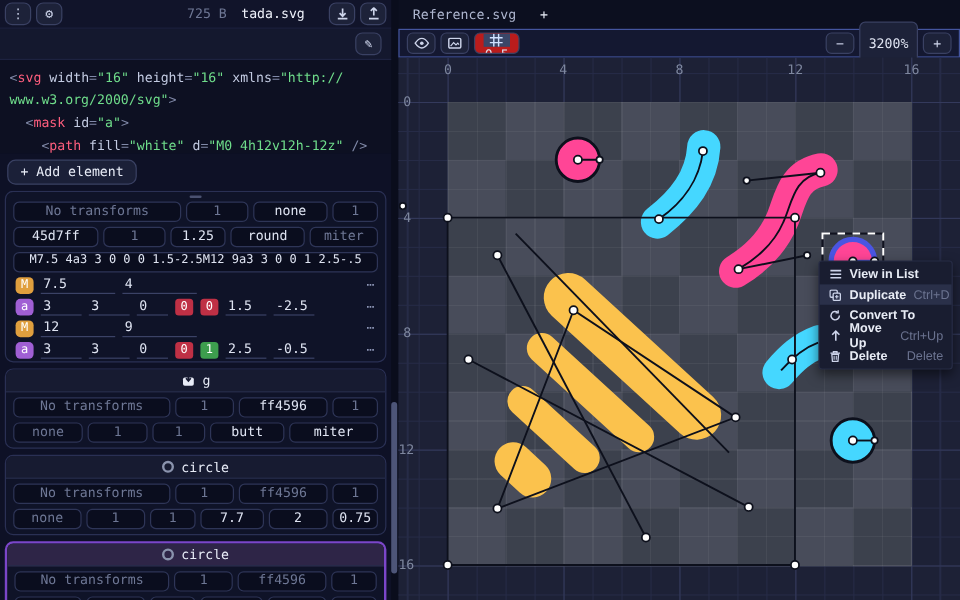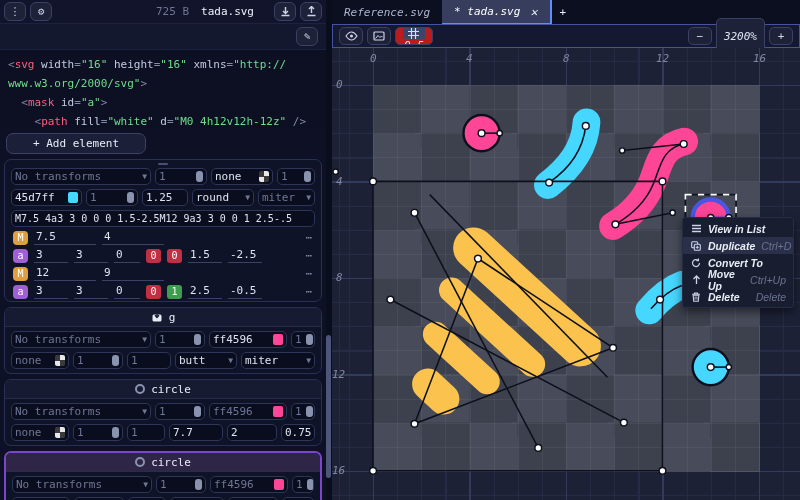--- a/index.html
+++ b/index.html
@@ -13,47 +13,47 @@
   .left { position:absolute; left:0; top:0; width:326px; height:500px; background:#0e1126; display:flex; flex-direction:column; }
   .hdr { height:24px; background:#11142a; display:flex; align-items:center; padding:0 4px; gap:4px; border-bottom:1px solid #1d2240; }
   .icon-btn { width:22px; height:19px; background:#1d2239; border:1px solid #3a4163; border-radius:6px; color:#cdd4ea; display:flex; align-items:center; justify-content:center; font-size:11px; cursor:pointer; }
   .hdr .spacer { flex:1; }
   .file-size { color:#6e7795; margin-right:8px; }
   .file-name { color:#eef1fa; margin-right:16px; }
   .codebar { height:26px; background:#14182e; display:flex; align-items:center; justify-content:flex-end; padding:0 8px; border-bottom:1px solid #1d2240; }
   .code { background:#0d1022; padding:5px 8px; height:78px; line-height:19px; white-space:pre; font-size:11px; }
   .tok-tag{color:#ff5e7e;} .tok-attr{color:#c3cbe2;} .tok-val{color:#6fdd8b;} .tok-punct{color:#8089a8;} .tok-plain{color:#c3cbe2;}
   .addrow { padding:5px 6px; }
-  .add-btn { background:#1b2038; border:1px solid #3a4163; border-radius:7px; color:#e8ecf7; font:inherit; padding:3px 26px; cursor:pointer; }
+  .add-btn { background:#1b2038; border:1px solid #3a4163; border-radius:7px; color:#e8ecf7; font:inherit; padding:3px 10px; cursor:pointer; }
   .panels { flex:1; padding:0 4px; overflow:hidden; }
   .panel { background:#0f1328; border:1px solid #2a3054; border-radius:7px; margin-bottom:5px; overflow:hidden; }
   .panel.selected { border:2px solid #7b46c9; }
   .drag-nub { width:10px; height:2px; background:#4a5170; border-radius:2px; margin:3px auto 1px; }
   .prow { display:flex; align-items:center; gap:4px; padding:2px 6px; }
-  .fld { background:#0a0d1e; border:1px solid #2e3557; border-radius:5px; height:17px; display:flex; align-items:center; padding:0 3px; gap:4px; color:#dfe4f2; overflow:hidden; white-space:nowrap; }
+  .fld { background:#0a0d1e; border:1px solid #2e3557; border-radius:5px; height:17px; display:flex; align-items:center; padding:0 18px; gap:4px; color:#dfe4f2; overflow:hidden; white-space:nowrap;flex-direction:column; }
   .fld.dim { color:#6e7795; }
   .fld .caret { margin-left:auto; color:#6e7795; font-size:8px; }
   .fld .handle { margin-left:auto; width:7px; height:11px; border-radius:3px; background:#8a93ad; flex:none; }
   .sw { width:10px; height:11px; border-radius:2px; flex:none; }
   .sw-cyan { background:#45d7ff; } .sw-pink { background:#ff4596; }
   .sw-none { background:conic-gradient(#e8e8e8 25%, #3a3a3a 0 50%, #e8e8e8 0 75%, #3a3a3a 0); }
   .cmd-row { display:flex; align-items:center; gap:6px; padding:1px 8px 2px; height:18px; }
   .badge { width:15px; height:14px; border-radius:4px; font-size:10px; display:flex; align-items:center; justify-content:center; color:#fff; flex:none; }
   .badge-M { background:#e09f3e; } .badge-a { background:#a05fd4; }
   .flag { width:15px; height:14px; border-radius:3px; font-size:10px; display:flex; align-items:center; justify-content:center; color:#fff; flex:none; }
   .flag-red { background:#bf3045; } .flag-green { background:#3d9e4e; }
   .uval { border-bottom:1px solid #3b4266; min-width:34px; padding:0 2px 1px; height:15px; }
   .uval.w { min-width:62px; }
   .dots { margin-left:auto; color:#8f98b8; letter-spacing:1px; cursor:pointer; }
   .phead { height:19px; background:#171b31; border-bottom:1px solid #262c4a; display:flex; align-items:center; justify-content:center; gap:6px; color:#e8ecf7; }
   .panel.selected .phead { background:#2e2547; }
   .ring { width:10px; height:10px; border:2px solid #8a93ad; border-radius:50%; }
   .lscroll { position:absolute; left:326px; top:335px; width:5px; height:143px; background:#4d5578; border-radius:3px; }
   
-  .right { position:absolute; left:332px; top:0; width:468px; height:500px; background:#0c0f1f;font-style:italic; }
+  .right { position:absolute; left:332px; top:0; width:468px; height:500px; background:#0c0f1f; }
   .tabs { height:24px; display:flex; align-items:stretch; background:#0c0f1f; }
   .tab { display:flex; align-items:center; padding:0 12px; color:#aeb6cf; cursor:pointer; }
   .tab.active { background:#363d5d; color:#fff; border-right:2px solid #5f8cff; border-bottom:1px solid #5f8cff; gap:10px; }
   .tab .x { font-size:12px; color:#e8ecf7; }
   .newtab { display:flex; align-items:center; padding:0 8px; color:#e8ecf7; cursor:pointer; }
   .ctoolbar { height:24px; background:#141831; border:1px solid #44559e; display:flex; align-items:center; gap:4px; padding:0 6px; }
   .tbtn { width:24px; height:18px; background:#1d2239; border:1px solid #3a4163; border-radius:5px; display:flex; align-items:center; justify-content:center; color:#cdd4ea; cursor:pointer; flex:none; }
   .gridgroup { height:18px; background:#b91c1c; border:1px solid #3a4163; border-radius:5px; display:flex; align-items:center; overflow:hidden;flex-direction:column; }
   .gridgroup .gico { width:22px; height:100%; background:#3a4668; display:flex; align-items:center; justify-content:center; }
   .gridgroup .gval { padding:0 8px; color:#dfe4f2; }
@@ -353,24 +353,20 @@
   </div>
 
   <div class="lscroll"></div>
 
   <div class="right">
 
     <div class="tabs">
       <div class="tab">
           <span>Reference.svg</span>
         </div>
-      <div class="tab active">
-          <span>* tada.svg</span>
-          <span class="x">✕</span>
-        </div>
       <div class="newtab">+</div>
     </div>
 
     <div class="ctoolbar">
       <div class="tbtn">
         <svg width="13" height="10" viewBox="0 0 13 10">
             <path d="M1 5c1.8-2.7 3.6-4 5.5-4S10.2 2.3 12 5c-1.8 2.7-3.6 4-5.5 4S2.8 7.7 1 5z" fill="none" stroke="#cdd4ea" stroke-width="1.2"></path>
             <circle cx="6.5" cy="5" r="1.5" fill="#cdd4ea"></circle>
           </svg>
       </div>

